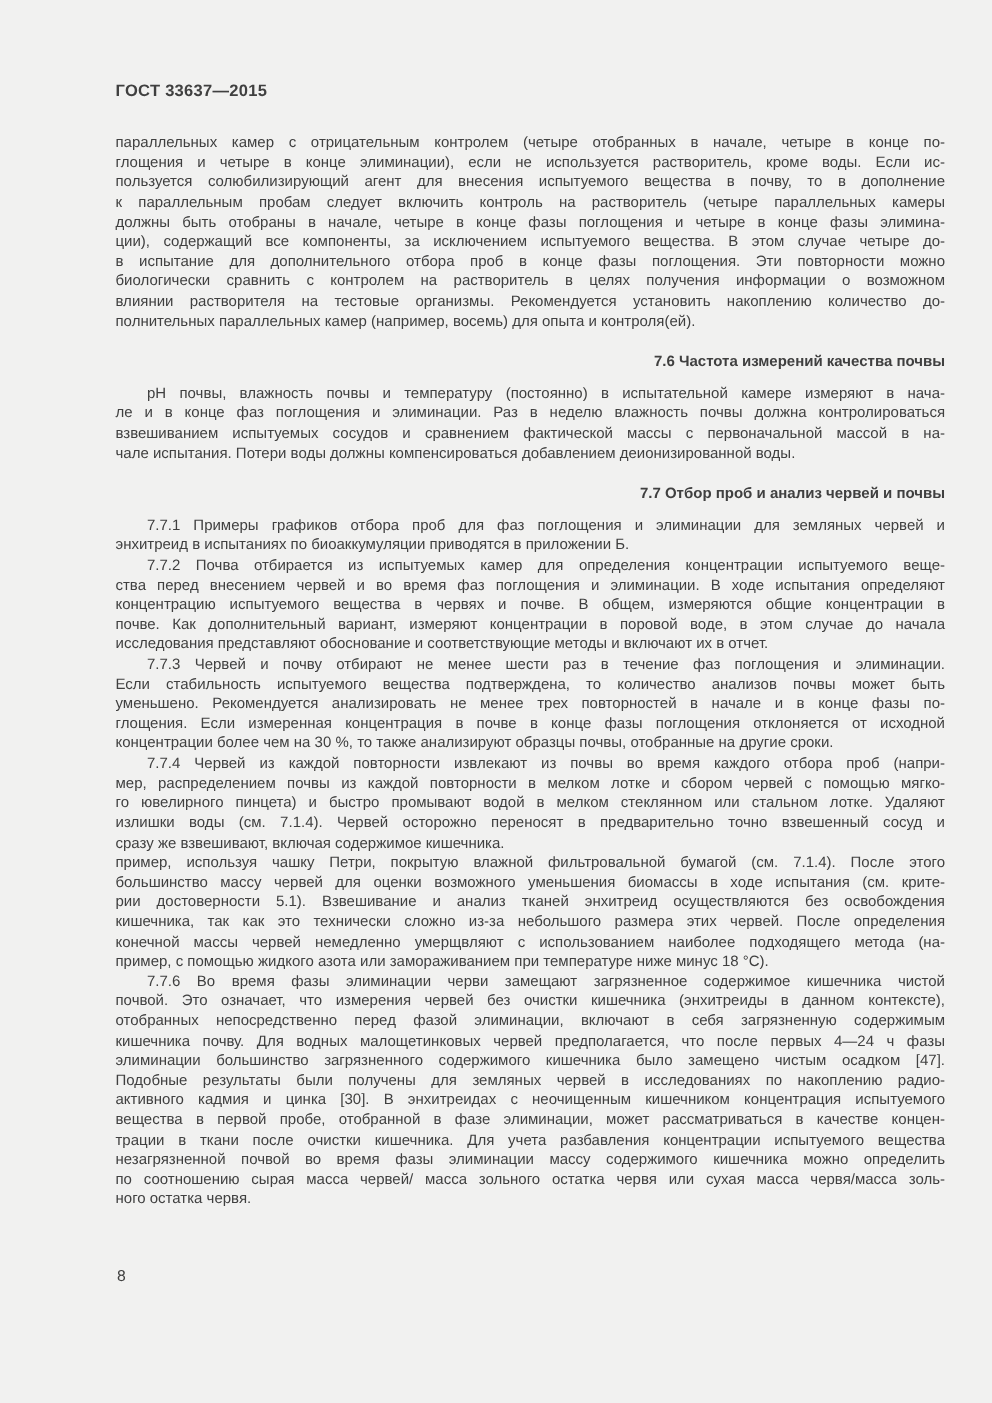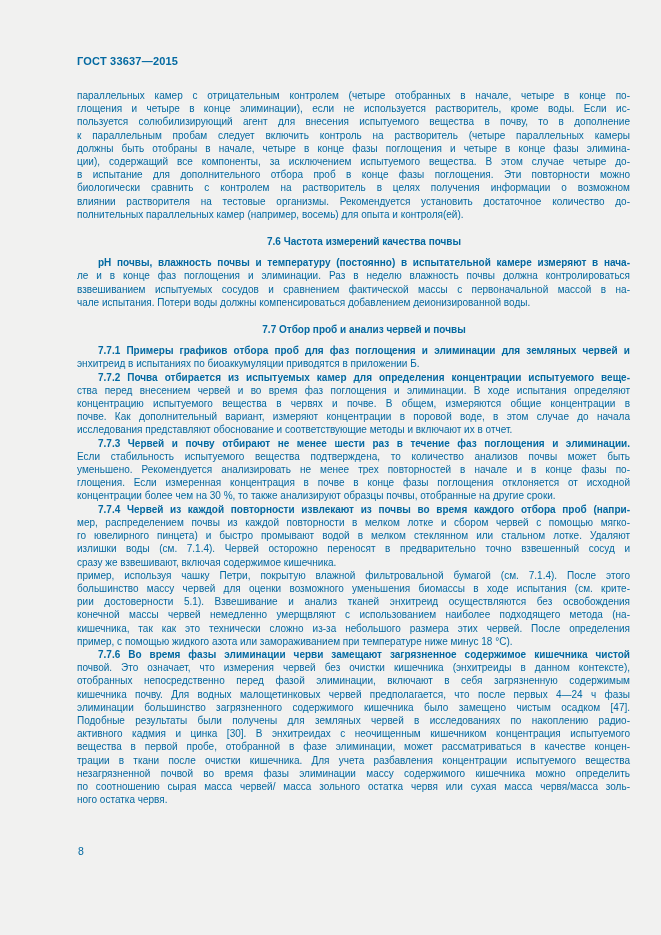--- a/index.html
+++ b/index.html
@@ -6,21 +6,21 @@
     margin: 0;
     padding: 0;
     background: #f1f1f0;
   }
   .page {
     position: relative;
     width: 661px;
     height: 935px;
     background: #f1f1f0;
     font-family: "Liberation Sans", sans-serif;
-    color: #0369a1;
+    color: #404040;
     overflow: hidden;
   }
   .doc-header {
     position: absolute;
     left: 77px;
     top: 55px;
     font-size: 11px;
     font-weight: bold;
     letter-spacing: 0.2px;
   }
@@ -34,27 +34,26 @@
   }
   .line {
     text-align: justify;
     text-align-last: justify;
   }
   .line.last {
     text-align-last: left;
   }
   .line.indent {
     text-indent: 21px;
-    font-weight: bold;
   }
   .heading {
     font-weight: bold;
     text-indent: 21px;
     margin: 14px 0 8px 0;
-    text-align: center;
+    text-align: right;
   }
   .page-number {
     position: absolute;
     left: 78px;
     top: 845px;
     font-size: 10.5px;
   }
 </style>
 </head>
 <body>
@@ -64,21 +63,21 @@
 
   <div class="doc-content">
       <div class="line">параллельных камер с отрицательным контролем (четыре отобранных в начале, четыре в конце по-</div>
       <div class="line">глощения и четыре в конце элиминации), если не используется растворитель, кроме воды. Если ис-</div>
       <div class="line">пользуется солюбилизирующий агент для внесения испытуемого вещества в почву, то в дополнение</div>
       <div class="line">к параллельным пробам следует включить контроль на растворитель (четыре параллельных камеры</div>
       <div class="line">должны быть отобраны в начале, четыре в конце фазы поглощения и четыре в конце фазы элимина-</div>
       <div class="line">ции), содержащий все компоненты, за исключением испытуемого вещества. В этом случае четыре до-</div>
       <div class="line">в испытание для дополнительного отбора проб в конце фазы поглощения. Эти повторности можно</div>
       <div class="line">биологически сравнить с контролем на растворитель в целях получения информации о возможном</div>
-      <div class="line">влиянии растворителя на тестовые организмы. Рекомендуется установить достаточное количество до-</div>
+      <div class="line">влиянии растворителя на тестовые организмы. Рекомендуется установить накоплению количество до-</div>
       <div class="line last">полнительных параллельных камер (например, восемь) для опыта и контроля(ей).</div>
       <div class="heading">7.6 Частота измерений качества почвы</div>
       <div class="line indent">рН почвы, влажность почвы и температуру (постоянно) в испытательной камере измеряют в нача-</div>
       <div class="line">ле и в конце фаз поглощения и элиминации. Раз в неделю влажность почвы должна контролироваться</div>
       <div class="line">взвешиванием испытуемых сосудов и сравнением фактической массы с первоначальной массой в на-</div>
       <div class="line last">чале испытания. Потери воды должны компенсироваться добавлением деионизированной воды.</div>
       <div class="heading">7.7 Отбор проб и анализ червей и почвы</div>
       <div class="line indent">7.7.1 Примеры графиков отбора проб для фаз поглощения и элиминации для земляных червей и</div>
       <div class="line last">энхитреид в испытаниях по биоаккумуляции приводятся в приложении Б.</div>
       <div class="line indent">7.7.2 Почва отбирается из испытуемых камер для определения концентрации испытуемого веще-</div>
@@ -92,22 +91,22 @@
       <div class="line">глощения. Если измеренная концентрация в почве в конце фазы поглощения отклоняется от исходной</div>
       <div class="line last">концентрации более чем на 30 %, то также анализируют образцы почвы, отобранные на другие сроки.</div>
       <div class="line indent">7.7.4 Червей из каждой повторности извлекают из почвы во время каждого отбора проб (напри-</div>
       <div class="line">мер, распределением почвы из каждой повторности в мелком лотке и сбором червей с помощью мягко-</div>
       <div class="line">го ювелирного пинцета) и быстро промывают водой в мелком стеклянном или стальном лотке. Удаляют</div>
       <div class="line">излишки воды (см. 7.1.4). Червей осторожно переносят в предварительно точно взвешенный сосуд и</div>
       <div class="line last">сразу же взвешивают, включая содержимое кишечника.</div>
       <div class="line">пример, используя чашку Петри, покрытую влажной фильтровальной бумагой (см. 7.1.4). После этого</div>
       <div class="line">большинство массу червей для оценки возможного уменьшения биомассы в ходе испытания (см. крите-</div>
       <div class="line">рии достоверности 5.1). Взвешивание и анализ тканей энхитреид осуществляются без освобождения</div>
+      <div class="line">кишечника, так как это технически сложно из-за небольшого размера этих червей. После определения</div>
       <div class="line">конечной массы червей немедленно умерщвляют с использованием наиболее подходящего метода (на-</div>
-      <div class="line">кишечника, так как это технически сложно из-за небольшого размера этих червей. После определения</div>
       <div class="line last">пример, с помощью жидкого азота или замораживанием при температуре ниже минус 18 °С).</div>
       <div class="line indent">7.7.6 Во время фазы элиминации черви замещают загрязненное содержимое кишечника чистой</div>
       <div class="line">почвой. Это означает, что измерения червей без очистки кишечника (энхитреиды в данном контексте),</div>
       <div class="line">отобранных непосредственно перед фазой элиминации, включают в себя загрязненную содержимым</div>
       <div class="line">кишечника почву. Для водных малощетинковых червей предполагается, что после первых 4—24 ч фазы</div>
       <div class="line">элиминации большинство загрязненного содержимого кишечника было замещено чистым осадком [47].</div>
       <div class="line">Подобные результаты были получены для земляных червей в исследованиях по накоплению радио-</div>
       <div class="line">активного кадмия и цинка [30]. В энхитреидах с неочищенным кишечником концентрация испытуемого</div>
       <div class="line">вещества в первой пробе, отобранной в фазе элиминации, может рассматриваться в качестве концен-</div>
       <div class="line">трации в ткани после очистки кишечника. Для учета разбавления концентрации испытуемого вещества</div>

